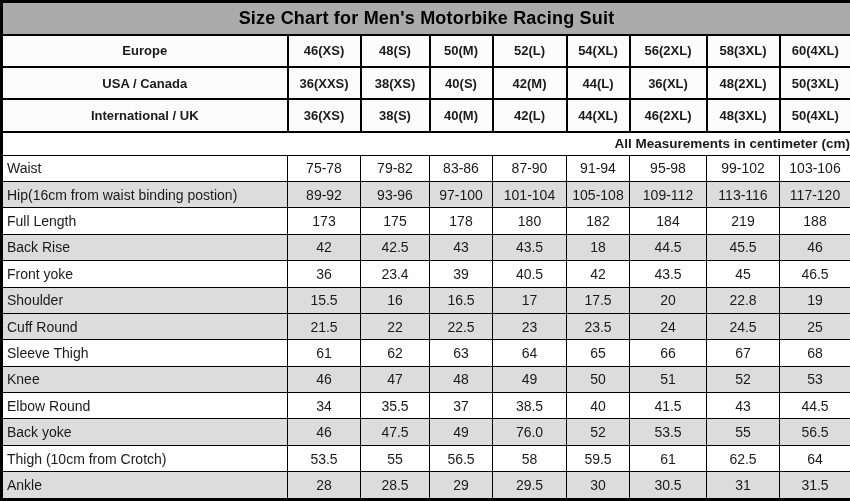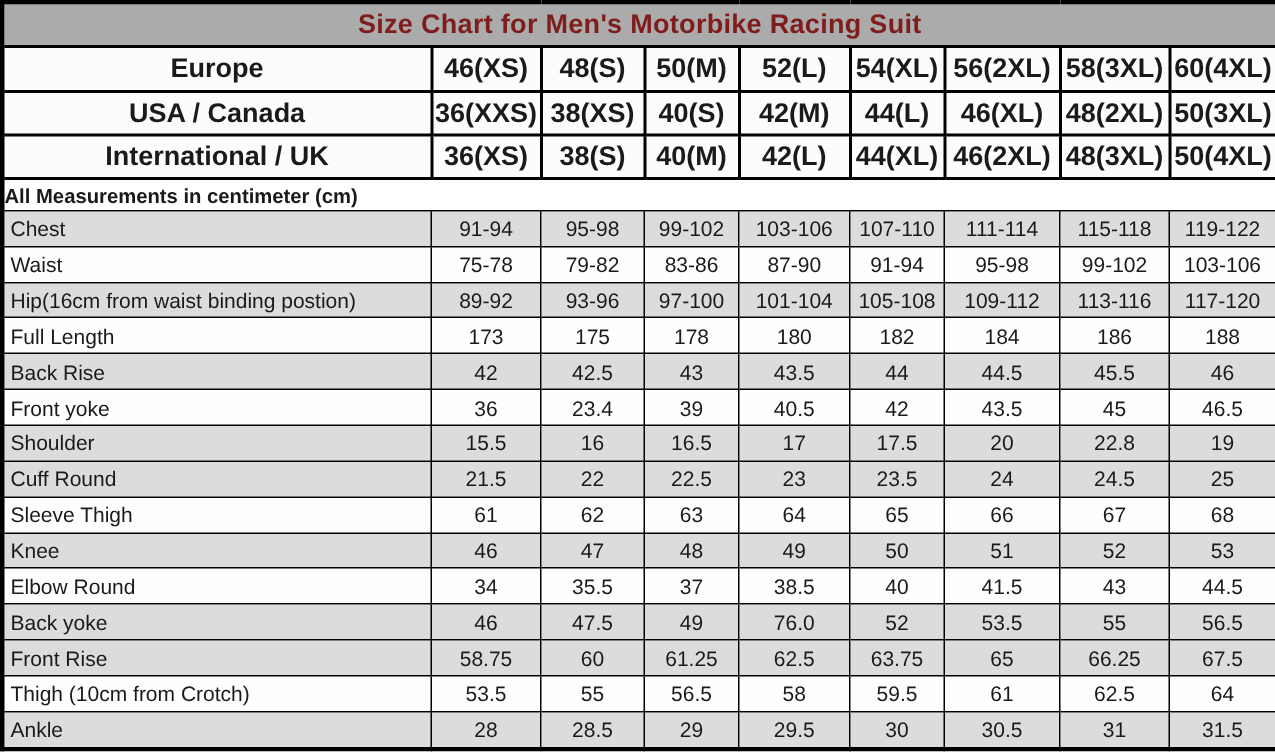--- a/index.html
+++ b/index.html
@@ -21,42 +21,42 @@
   }
   td {
     overflow: hidden;
     white-space: nowrap;
     padding: 0;
     color: #1a1a1a;
   }
   
   tr.title-row td {
     background: #ababab;
-    color: #7f1d1d;
+    color: #000000;
     font-weight: 700;
     font-size: 18px;
     text-align: center;
     border: 2px solid #000000;
     height: 25px;
     letter-spacing: 0.2px;
   }
   
   tr.hdr-row td {
     font-weight: 700;
-    font-size: 18px;
+    font-size: 13px;
     text-align: center;
     border: 2px solid #000000;
     background: #fcfcfc;
     height: 25px;
   }
   
   tr.note-row td {
     font-weight: 700;
     font-size: 13.5px;
-    text-align: left;
+    text-align: right;
     border: 1px solid #000000;
     border-top-width: 2px;
     background: #ffffff;
     height: 18px;
   }
   
   tr.meas-row td {
     font-size: 14px;
     border: 1px solid #000000;
     background: #fefefe;
@@ -104,49 +104,38 @@
         <td class="val">58(3XL)</td>
         <td class="val">60(4XL)</td>
       </tr>
       <tr class="hdr-row">
         <td>USA / Canada</td>
         <td class="val">36(XXS)</td>
         <td class="val">38(XS)</td>
         <td class="val">40(S)</td>
         <td class="val">42(M)</td>
         <td class="val">44(L)</td>
-        <td class="val">46(XL)</td>
+        <td class="val">36(XL)</td>
         <td class="val">48(2XL)</td>
         <td class="val">50(3XL)</td>
       </tr>
       <tr class="hdr-row">
         <td>International / UK</td>
         <td class="val">36(XS)</td>
         <td class="val">38(S)</td>
         <td class="val">40(M)</td>
         <td class="val">42(L)</td>
         <td class="val">44(XL)</td>
         <td class="val">46(2XL)</td>
         <td class="val">48(3XL)</td>
         <td class="val">50(4XL)</td>
       </tr>
       <tr class="note-row">
         <td colspan="9">All Measurements in centimeter (cm)</td>
       </tr>
-      <tr class="meas-row alt">
-        <td class="lbl">Chest</td>
-        <td class="val">91-94</td>
-        <td class="val">95-98</td>
-        <td class="val">99-102</td>
-        <td class="val">103-106</td>
-        <td class="val">107-110</td>
-        <td class="val">111-114</td>
-        <td class="val">115-118</td>
-        <td class="val">119-122</td>
-      </tr>
       <tr class="meas-row">
         <td class="lbl">Waist</td>
         <td class="val">75-78</td>
         <td class="val">79-82</td>
         <td class="val">83-86</td>
         <td class="val">87-90</td>
         <td class="val">91-94</td>
         <td class="val">95-98</td>
         <td class="val">99-102</td>
         <td class="val">103-106</td>
@@ -163,30 +152,30 @@
         <td class="val">117-120</td>
       </tr>
       <tr class="meas-row">
         <td class="lbl">Full Length</td>
         <td class="val">173</td>
         <td class="val">175</td>
         <td class="val">178</td>
         <td class="val">180</td>
         <td class="val">182</td>
         <td class="val">184</td>
-        <td class="val">186</td>
+        <td class="val">219</td>
         <td class="val">188</td>
       </tr>
       <tr class="meas-row alt">
         <td class="lbl">Back Rise</td>
         <td class="val">42</td>
         <td class="val">42.5</td>
         <td class="val">43</td>
         <td class="val">43.5</td>
-        <td class="val">44</td>
+        <td class="val">18</td>
         <td class="val">44.5</td>
         <td class="val">45.5</td>
         <td class="val">46</td>
       </tr>
       <tr class="meas-row">
         <td class="lbl">Front yoke</td>
         <td class="val">36</td>
         <td class="val">23.4</td>
         <td class="val">39</td>
         <td class="val">40.5</td>
@@ -254,31 +243,20 @@
         <td class="lbl">Back yoke</td>
         <td class="val">46</td>
         <td class="val">47.5</td>
         <td class="val">49</td>
         <td class="val">76.0</td>
         <td class="val">52</td>
         <td class="val">53.5</td>
         <td class="val">55</td>
         <td class="val">56.5</td>
       </tr>
-      <tr class="meas-row alt">
-        <td class="lbl">Front Rise</td>
-        <td class="val">58.75</td>
-        <td class="val">60</td>
-        <td class="val">61.25</td>
-        <td class="val">62.5</td>
-        <td class="val">63.75</td>
-        <td class="val">65</td>
-        <td class="val">66.25</td>
-        <td class="val">67.5</td>
-      </tr>
       <tr class="meas-row">
         <td class="lbl">Thigh (10cm from Crotch)</td>
         <td class="val">53.5</td>
         <td class="val">55</td>
         <td class="val">56.5</td>
         <td class="val">58</td>
         <td class="val">59.5</td>
         <td class="val">61</td>
         <td class="val">62.5</td>
         <td class="val">64</td>

